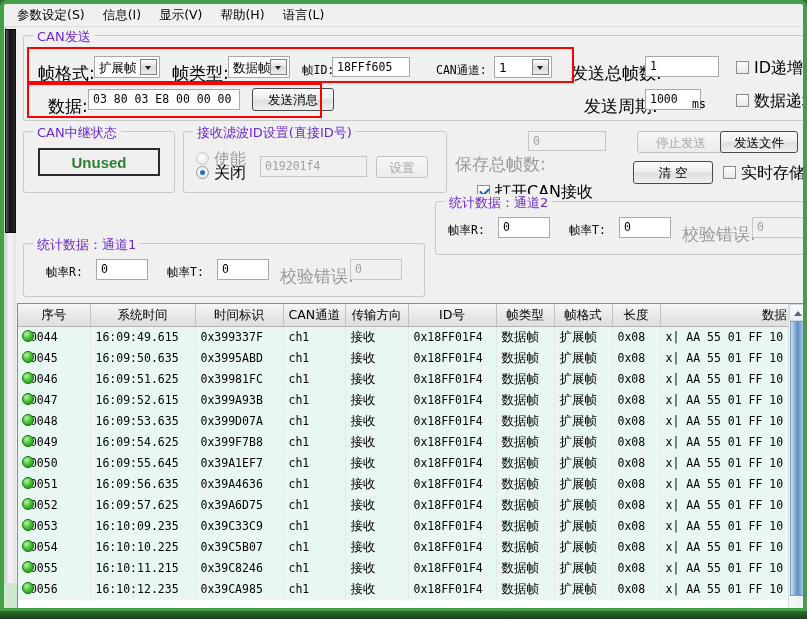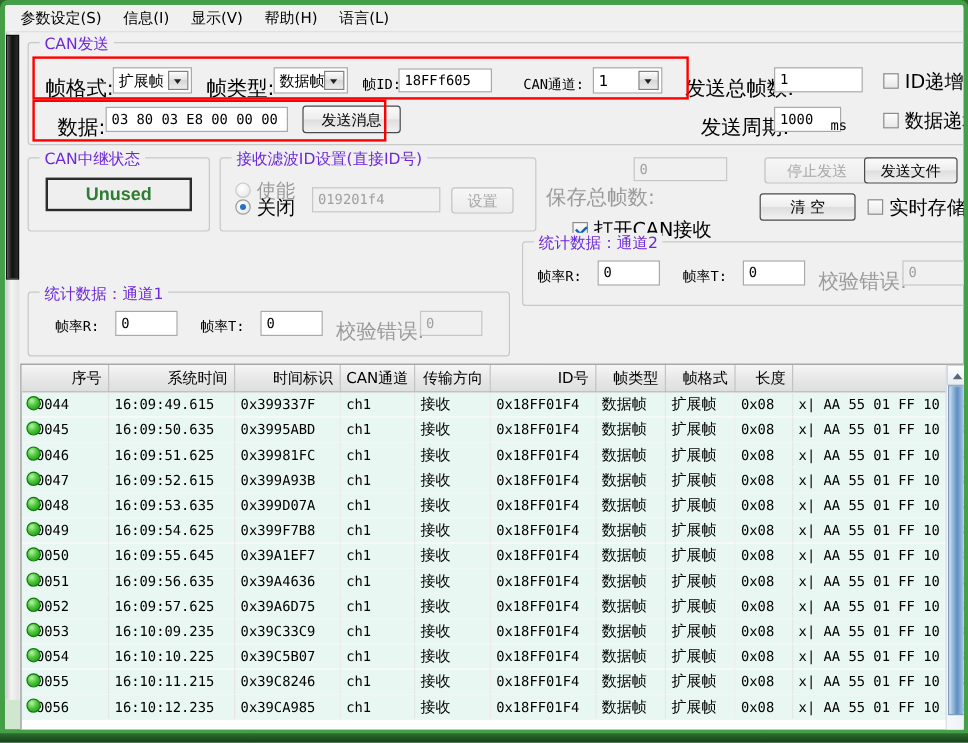--- a/index.html
+++ b/index.html
@@ -329,21 +329,21 @@
     font-family: "DejaVu Sans Mono","Liberation Mono",monospace;
     font-size: 11.5px;
   }
   table.grid th {
     background: linear-gradient(180deg,#f6f6f6,#e6e6e6 60%,#dedede);
     border-right: 1px solid #c2c2c2;
     border-bottom: 1px solid #b5b5b5;
     font-weight: normal;
     font-family: "DejaVu Sans","Liberation Sans",sans-serif;
     font-size: 12.5px;
-    text-align: right;
+    text-align: center;
     padding: 2px 5px;
     height: 18px;
     color: #000;
     white-space: nowrap;
   }
   table.grid td {
     border-right: 1px solid #e6e6e6;
     border-bottom: 1px solid #eef6f4;
     padding: 1px 5px;
     height: 18px;

